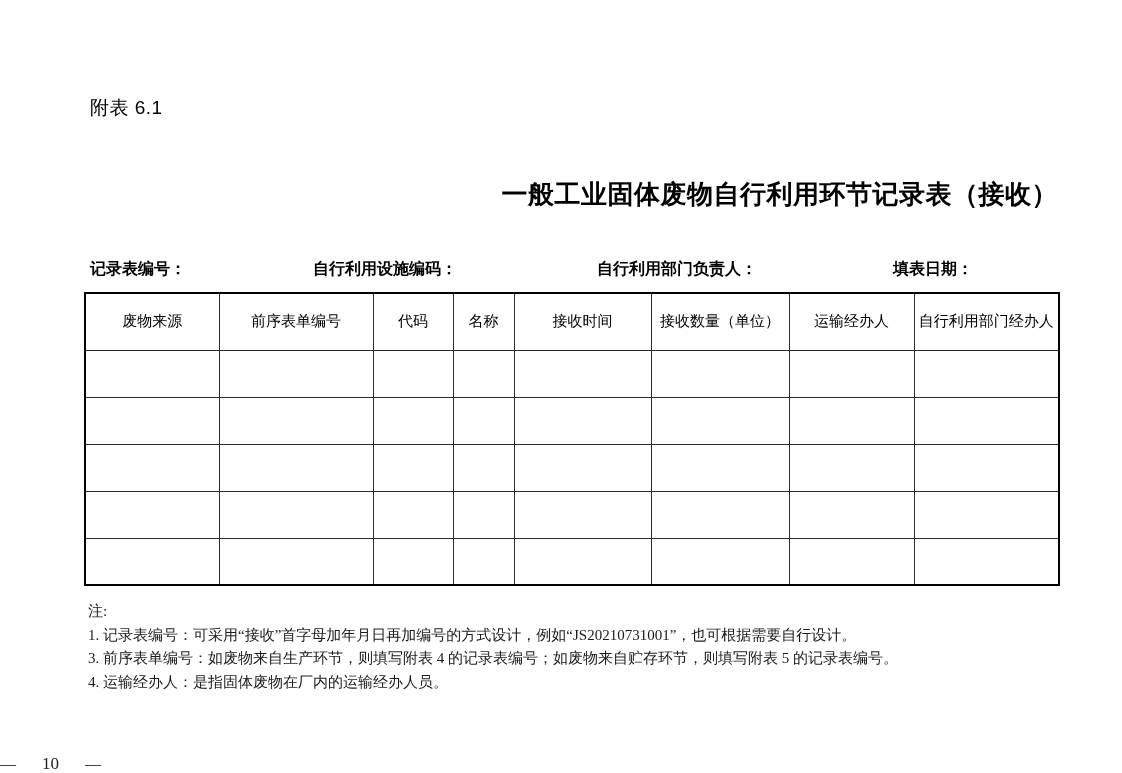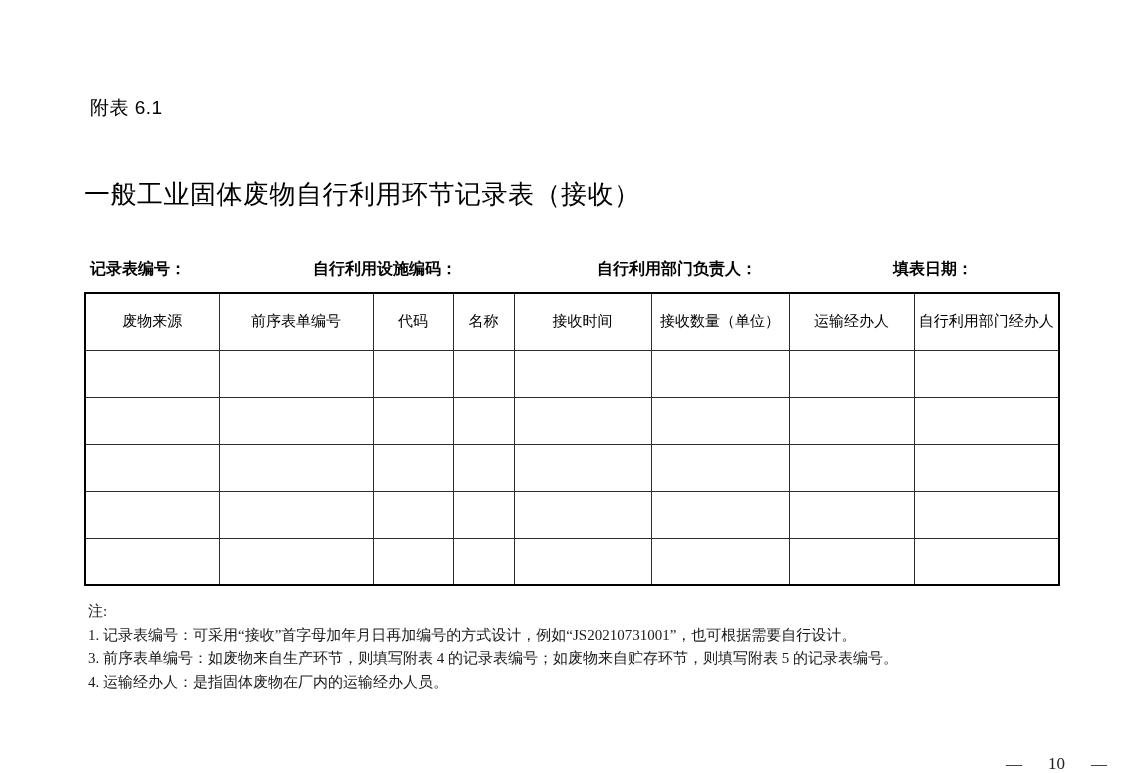--- a/index.html
+++ b/index.html
@@ -20,23 +20,23 @@
     top: 61px;
     font-size: 19px;
     font-weight: 400;
     letter-spacing: 0.5px;
   }
   .title {
     position: absolute;
     left: 84px;
     top: 143px;
     width: 974px;
-    text-align: left;
+    text-align: right;
     font-size: 26px;
-    font-weight: 400;
+    font-weight: 700;
     letter-spacing: 0.5px;
   }
   .meta-row {
     position: absolute;
     left: 0;
     top: 225px;
     width: 1108px;
     height: 22px;
     font-size: 16px;
     font-weight: 700;
@@ -79,21 +79,21 @@
     font-size: 15px;
     line-height: 23.5px;
     color: #1a1a1a;
   }
   .note-line { white-space: nowrap; }
   .footer {
     position: absolute;
     left: 0;
     top: 720px;
     width: 1107px;
-    text-align: right;
+    text-align: left;
     font-family: "Liberation Serif", serif;
     font-size: 16px;
     color: #222222;
   }
   .footer .pageno { margin: 0 26px; font-size: 17px; }
 </style>
 </head>
 <body>
 
 <div class="page">

